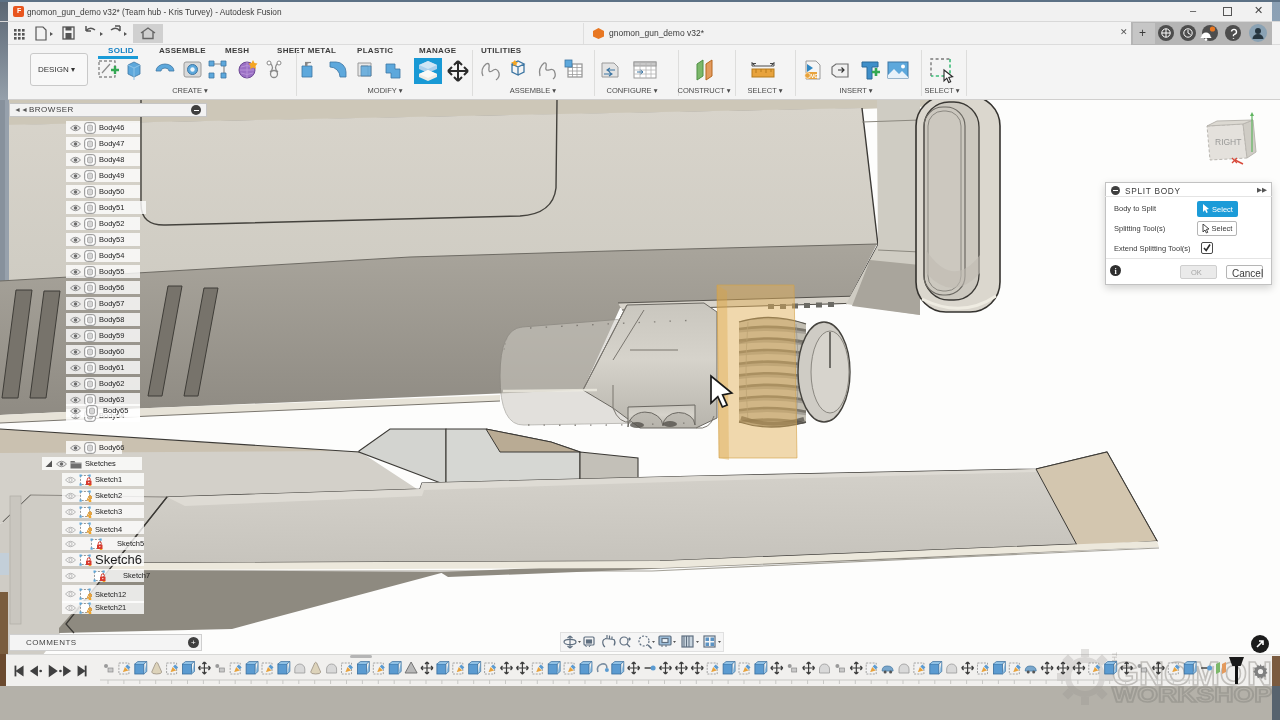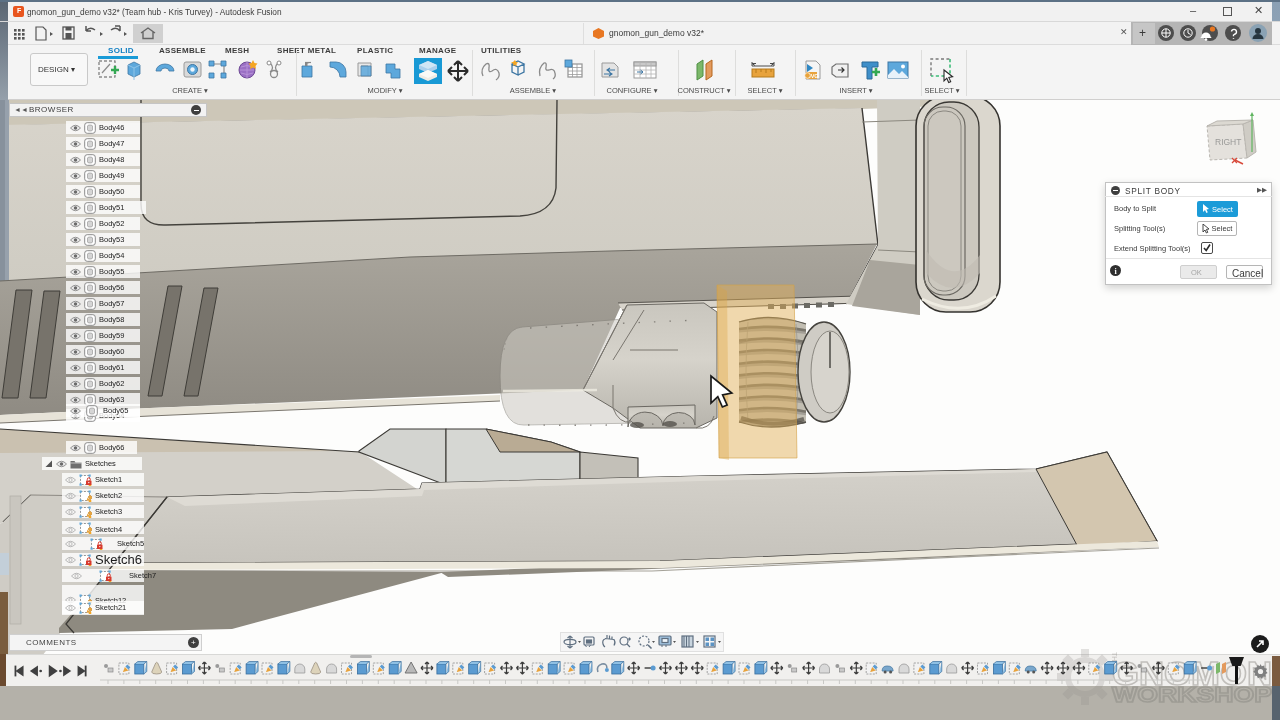--- a/index.html
+++ b/index.html
@@ -576,21 +576,21 @@
       <svg width="11" height="8" viewBox="0 0 11 8" style="flex:0 0 auto">
         <path d="M0.5 4 Q5.5 -1.5 10.5 4 Q5.5 9.5 0.5 4 Z" fill="#e9e9e9" stroke="#8a8a8a" stroke-width="0.9"></path>
         <circle cx="5.5" cy="4" r="1.7" fill="#6a6a6a"></circle>
       </svg>
       <svg width="12" height="12" viewBox="0 0 12 12" style="flex:0 0 auto">
         <rect x="0.7" y="0.7" width="10.6" height="10.6" rx="2.5" fill="#fff" stroke="#8a8a8a" stroke-width="1"></rect>
         <path d="M3.5 4 a2.5 1 0 0 1 5 0 l0 4 a2.5 1 0 0 1 -5 0 z" fill="#d5d5d5" stroke="#9a9a9a" stroke-width="0.7"></path>
       </svg>
       <span style="font-size:7.5px;color:#1c1c1c">Body65</span>
     </div>
-    <div class="abs" style="left:66px;top:441px;width:71px;height:13px;background:rgba(255,255,255,0.8);display:flex;align-items:center;gap:3px;padding-left:4px">
+    <div class="abs" style="left:66px;top:441px;width:56px;height:13px;background:rgba(255,255,255,0.8);display:flex;align-items:center;gap:3px;padding-left:4px">
       <svg width="11" height="8" viewBox="0 0 11 8" style="flex:0 0 auto">
         <path d="M0.5 4 Q5.5 -1.5 10.5 4 Q5.5 9.5 0.5 4 Z" fill="#e9e9e9" stroke="#8a8a8a" stroke-width="0.9"></path>
         <circle cx="5.5" cy="4" r="1.7" fill="#6a6a6a"></circle>
       </svg>
       <svg width="12" height="12" viewBox="0 0 12 12" style="flex:0 0 auto">
         <rect x="0.7" y="0.7" width="10.6" height="10.6" rx="2.5" fill="#fff" stroke="#8a8a8a" stroke-width="1"></rect>
         <path d="M3.5 4 a2.5 1 0 0 1 5 0 l0 4 a2.5 1 0 0 1 -5 0 z" fill="#d5d5d5" stroke="#9a9a9a" stroke-width="0.7"></path>
       </svg>
       <span style="font-size:7.5px;color:#1c1c1c">Body66</span>
     </div>
@@ -700,38 +700,38 @@
         <rect x="0.5" y="0.5" width="2.2" height="2.2" fill="#5da8dc"></rect>
         <rect x="9.5" y="0.5" width="2.2" height="2.2" fill="#5da8dc"></rect>
         <rect x="0.5" y="9.5" width="2.2" height="2.2" fill="#5da8dc"></rect>
         <circle cx="11" cy="11" r="1.4" fill="#f5a623"></circle>
         <rect x="7" y="6.5" width="5.5" height="4.5" rx="0.6" fill="#d83a2e"></rect>
         <path d="M8.3 6.5 v-1.2 a1.5 1.5 0 0 1 3 0 v1.2" fill="none" stroke="#d83a2e" stroke-width="1"></path>
         <circle cx="9.8" cy="8.6" r="0.7" fill="#fff"></circle>
       </svg>
       <span style="font-size:13px;color:#1c1c1c">Sketch6</span>
     </div>
-    <div class="abs" style="left:62px;top:569px;width:82px;height:13px;background:rgba(255,255,255,0.8);display:flex;align-items:center;gap:17px;padding-left:9px">
+    <div class="abs" style="left:62px;top:569px;width:82px;height:13px;background:rgba(255,255,255,0.8);display:flex;align-items:center;gap:17px;padding-left:3px">
       <svg width="11" height="8" viewBox="0 0 11 8" style="flex:0 0 auto">
         <path d="M0.5 4 Q5.5 -1.5 10.5 4 Q5.5 9.5 0.5 4 Z" fill="none" stroke="#b0b0b0" stroke-width="0.9"></path>
         <circle cx="5.5" cy="4" r="1.6" fill="none" stroke="#b0b0b0" stroke-width="0.8"></circle>
       </svg>
       <svg width="13" height="12" viewBox="0 0 13 12" style="flex:0 0 auto">
         <rect x="1.5" y="1.5" width="9" height="9" fill="#fff" stroke="#8a8a8a" stroke-width="0.9" stroke-dasharray="2 1.4"></rect>
         <rect x="0.5" y="0.5" width="2.2" height="2.2" fill="#5da8dc"></rect>
         <rect x="9.5" y="0.5" width="2.2" height="2.2" fill="#5da8dc"></rect>
         <rect x="0.5" y="9.5" width="2.2" height="2.2" fill="#5da8dc"></rect>
         <circle cx="11" cy="11" r="1.4" fill="#f5a623"></circle>
         <rect x="7" y="6.5" width="5.5" height="4.5" rx="0.6" fill="#d83a2e"></rect>
         <path d="M8.3 6.5 v-1.2 a1.5 1.5 0 0 1 3 0 v1.2" fill="none" stroke="#d83a2e" stroke-width="1"></path>
         <circle cx="9.8" cy="8.6" r="0.7" fill="#fff"></circle>
       </svg>
       <span style="font-size:7.5px;color:#1c1c1c">Sketch7</span>
     </div>
-    <div class="abs" style="left:62px;top:585px;width:82px;height:30px;background:rgba(255,255,255,0.8);display:flex;align-items:center;gap:3px;padding-left:3px">
+    <div class="abs" style="left:62px;top:585px;width:82px;height:18px;background:rgba(255,255,255,0.8);display:flex;align-items:center;gap:3px;padding-left:3px">
       <svg width="11" height="8" viewBox="0 0 11 8" style="flex:0 0 auto">
         <path d="M0.5 4 Q5.5 -1.5 10.5 4 Q5.5 9.5 0.5 4 Z" fill="none" stroke="#b0b0b0" stroke-width="0.9"></path>
         <circle cx="5.5" cy="4" r="1.6" fill="none" stroke="#b0b0b0" stroke-width="0.8"></circle>
       </svg>
       <svg width="13" height="12" viewBox="0 0 13 12" style="flex:0 0 auto">
         <rect x="1.5" y="1.5" width="9" height="9" fill="#fff" stroke="#8a8a8a" stroke-width="0.9" stroke-dasharray="2 1.4"></rect>
         <rect x="0.5" y="0.5" width="2.2" height="2.2" fill="#5da8dc"></rect>
         <rect x="9.5" y="0.5" width="2.2" height="2.2" fill="#5da8dc"></rect>
         <rect x="0.5" y="9.5" width="2.2" height="2.2" fill="#5da8dc"></rect>
         <circle cx="11" cy="11" r="1.4" fill="#f5a623"></circle>

